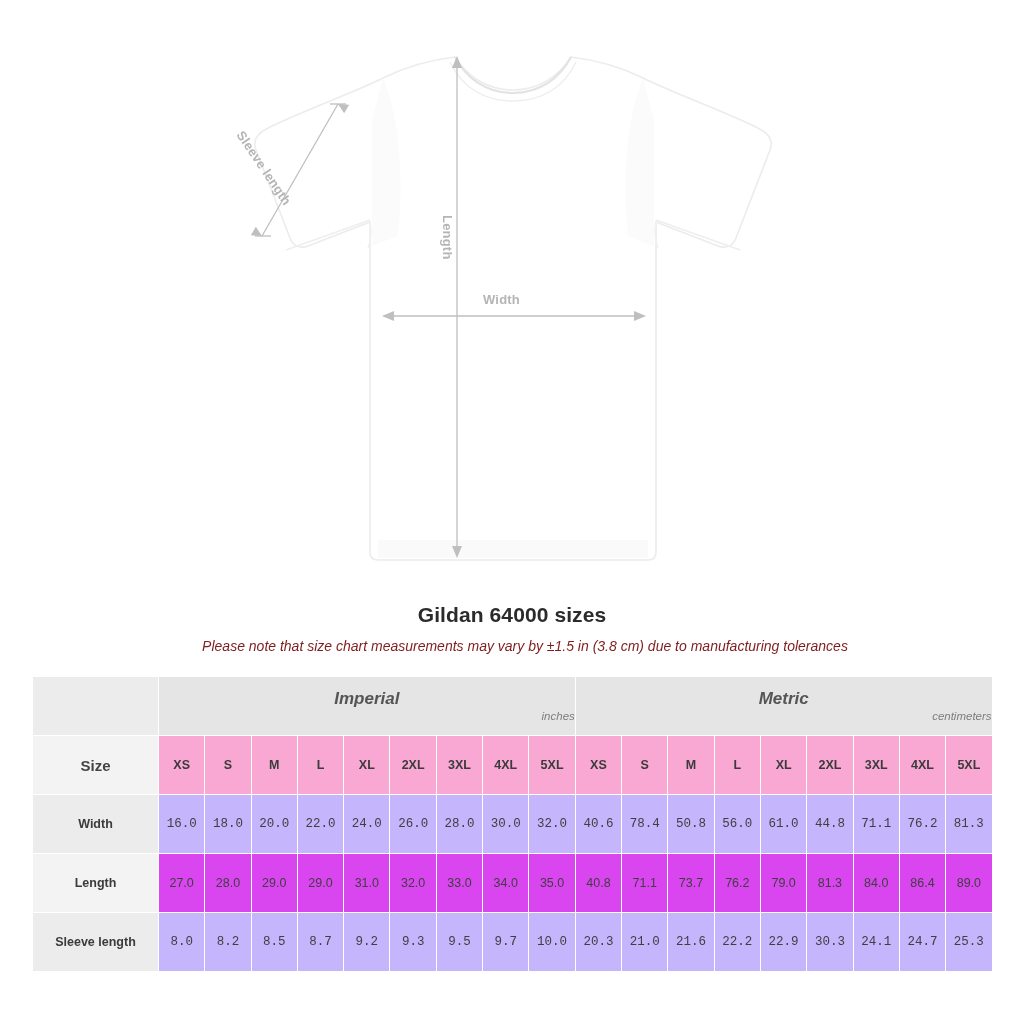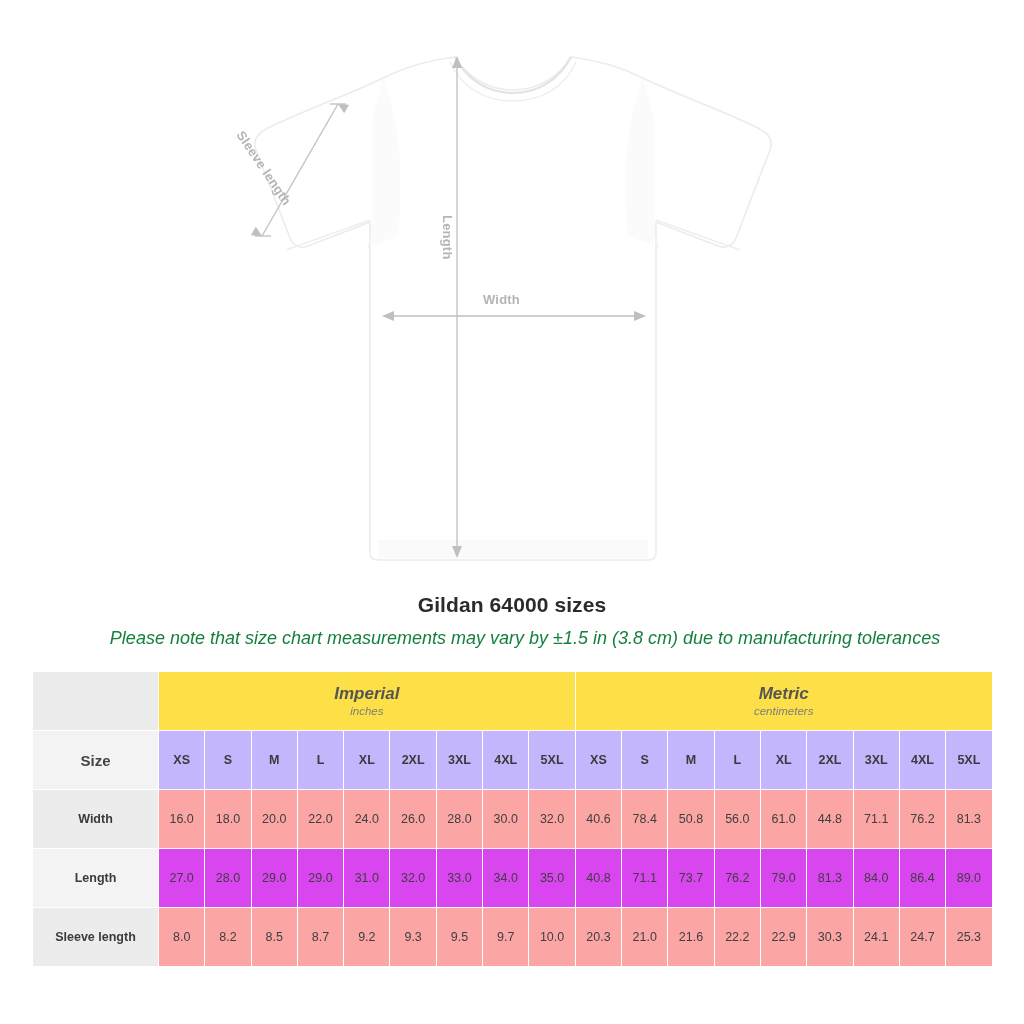--- a/index.html
+++ b/index.html
@@ -46,33 +46,33 @@
     transform-origin: left top;
   }
   .lbl-width {
     left: 483px;
     top: 292px;
   }
 
   
   .title-block {
     text-align: center;
-    margin-top: 8px;
+    margin-top: 18px;
   }
   .chart-title {
     font-size: 21px;
     font-weight: bold;
     color: #2b2b2b;
     letter-spacing: 0.1px;
   }
   .chart-note {
     margin-top: 11px;
-    font-size: 18px;
+    font-size: 14px;
     font-style: italic;
-    color: #15803d;
+    color: #7f1d1d;
     padding-left: 26px;
   }
 
   
   .table-wrap {
     margin: 22px 32px 0 32px;
     width: 960px;
   }
   table.size-chart {
     width: 100%;
@@ -82,60 +82,61 @@
   table.size-chart td, table.size-chart th {
     border: 1px solid #ffffff;
     text-align: center;
     font-size: 12.5px;
     color: #3f3f3f;
     padding: 0;
     height: 59px;
     vertical-align: middle;
   }
   .unit-head {
-    background: #fde047;
+    background: #e5e5e5;
     height: 66px;
   }
   .unit-head .unit-name {
     font-size: 17px;
     font-style: italic;
     font-weight: bold;
     color: #555555;
     line-height: 1.25;
   }
   .unit-head .unit-sub {
     font-size: 11.5px;
     font-style: italic;
     color: #7d7d7d;
     line-height: 1.3;
+    text-align: right;
   }
   .corner-cell { background: #ececec; }
 
   tr.head-row th.row-label {
     background: #f3f3f3;
     font-size: 15px;
     font-weight: bold;
     color: #444;
   }
   tr.head-row th.col-size {
-    background: #c4b5fd;
+    background: #f9a8d4;
     font-weight: bold;
     font-size: 12.5px;
     color: #3b3b3b;
   }
 
   tr.data-row th.row-label {
     background: #f3f3f3;
     font-weight: bold;
     font-size: 12.5px;
     color: #3b3b3b;
   }
   tr.data-row.alt th.row-label { background: #ececec; }
   tr.data-row td.val { background: #d946ef; }
-  tr.data-row.alt td.val { background: #fca5a5; }
+  tr.data-row.alt td.val { background: #c4b5fd; font-family: Liberation Mono, monospace; }
 
   col.c-label { width: 126px; }
   col.c-val { width: 46.3px; }
 </style>
 </head>
 <body>
 
 <div class="shirt-area">
   <svg class="shirt-svg" width="1024" height="585" viewBox="0 0 1024 585">
 

